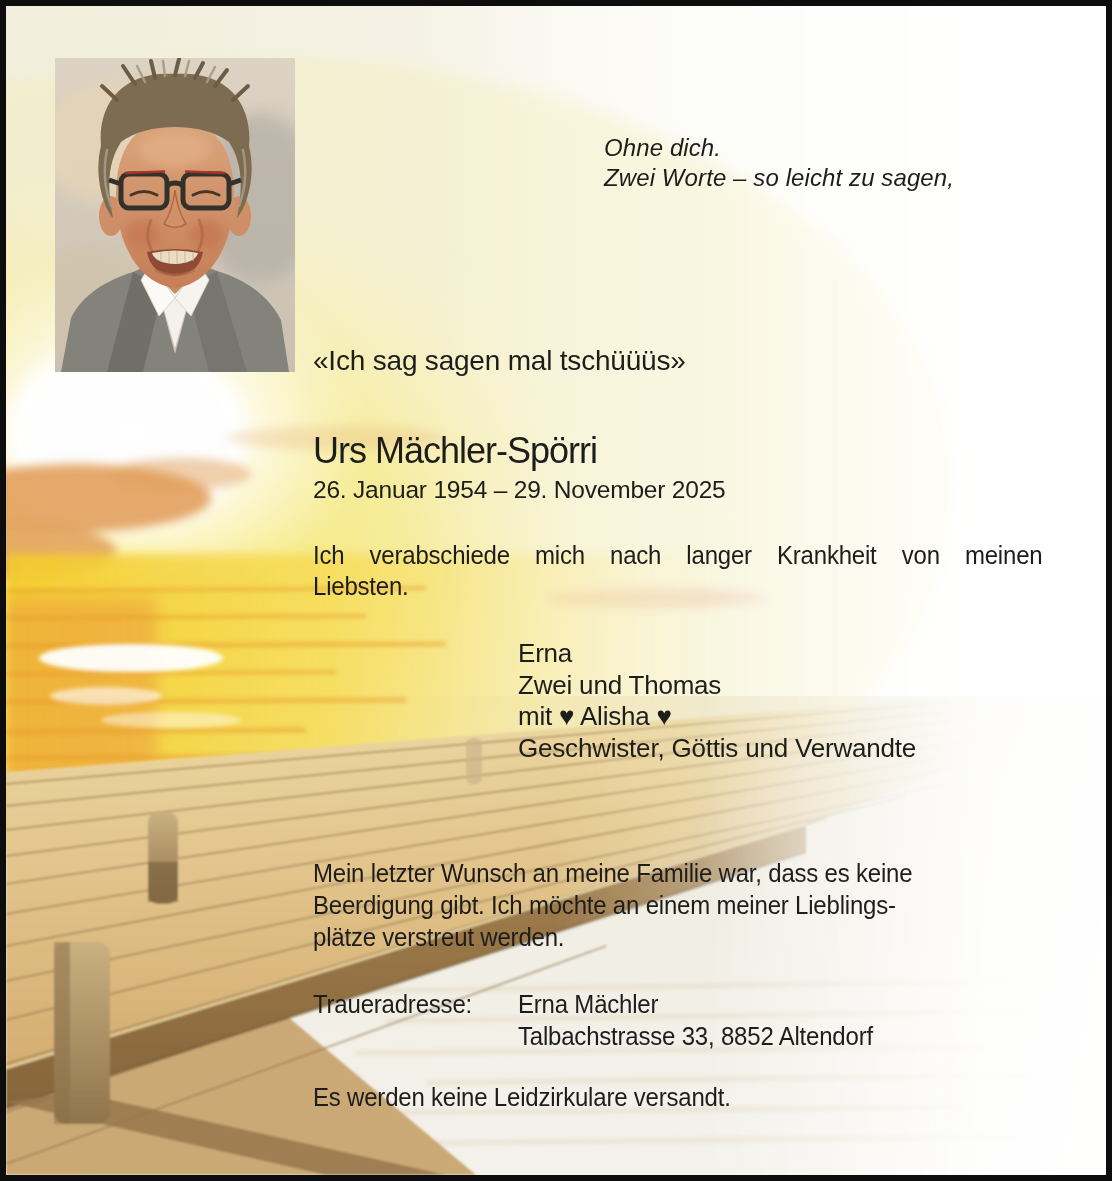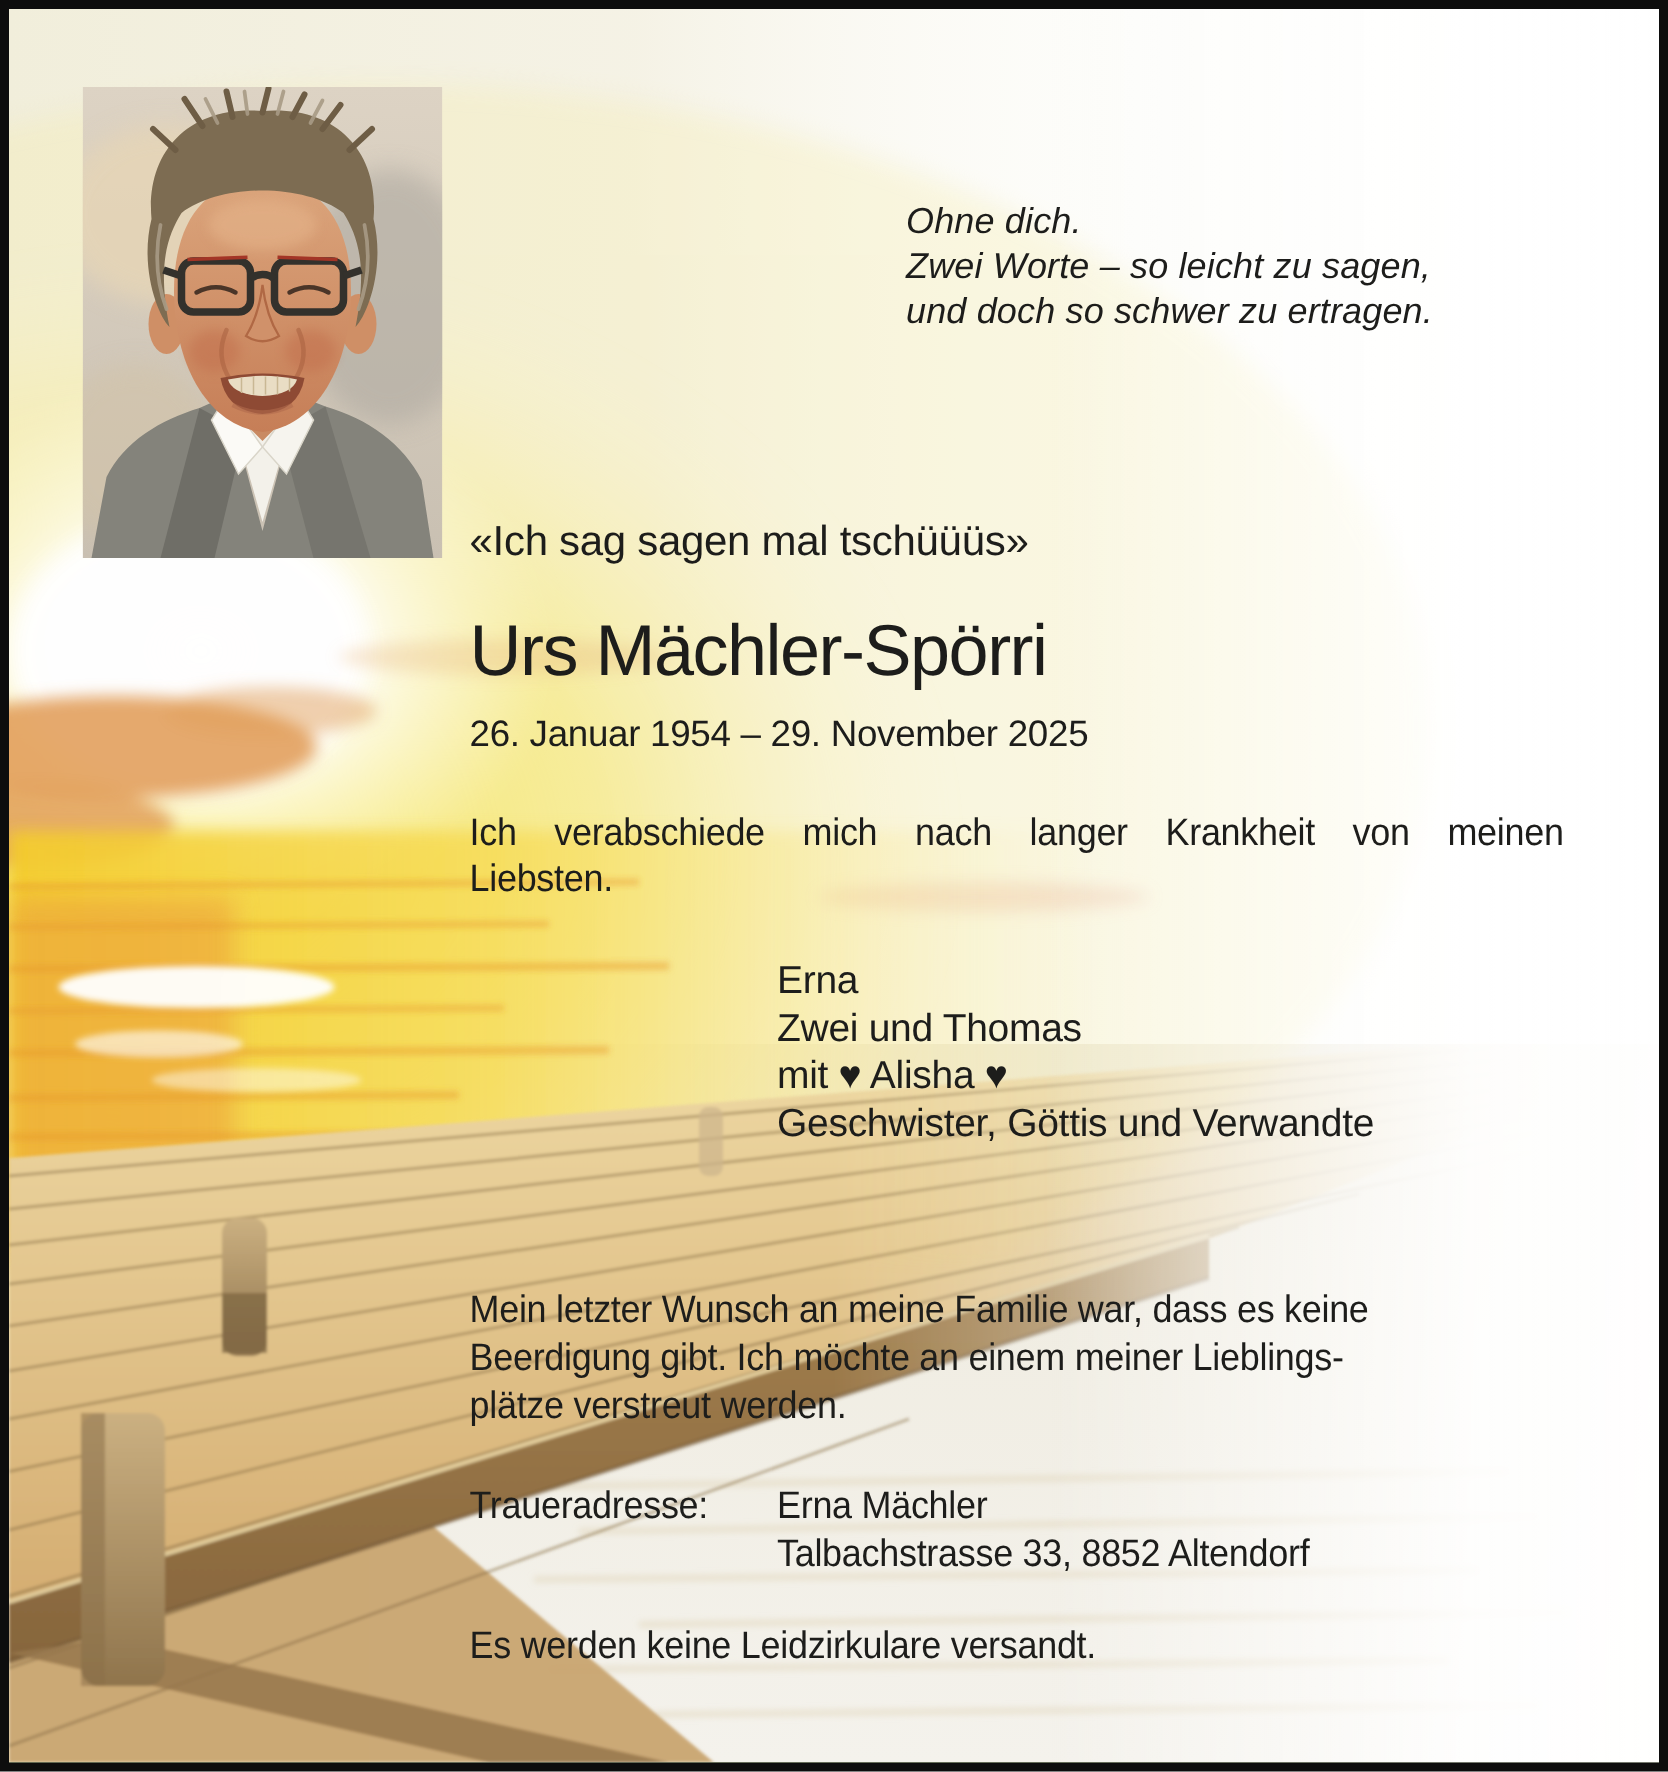--- a/index.html
+++ b/index.html
@@ -2,28 +2,28 @@
 <html><head>
 <meta charset="utf-8">
 <style>
   html,body{margin:0;padding:0;background:#ffffff;}
   #stage{
     position:relative;width:1112px;height:1181px;overflow:hidden;
     font-family:"Liberation Sans","DejaVu Sans",sans-serif;
     color:#1d1d1b;
   }
   .frame{position:absolute;inset:0;border:6px solid #0d0d0d;pointer-events:none;z-index:50;}
-  .page{position:absolute;left:6px;top:6px;width:1100px;height:1169px;overflow:hidden;background:#4d7c0f;}
+  .page{position:absolute;left:6px;top:6px;width:1100px;height:1169px;overflow:hidden;background:#c2410c;}
   #bg{position:absolute;left:0;top:0;width:1100px;height:1169px;display:block;}
   .txt{position:absolute;white-space:nowrap;}
   .photo{position:absolute;left:49px;top:52px;width:240px;height:314px;overflow:hidden;}
   .photo svg{display:block;width:100%;height:100%;}
   .epigraph{left:598px;top:127px;font-size:24px;line-height:30px;font-style:italic;letter-spacing:.1px;}
   .quote{left:307px;top:339px;font-size:28px;letter-spacing:-.2px;}
-  .name{left:307px;top:401px;font-size:48px;letter-spacing:-1px;line-height:56px;}
+  .name{left:307px;top:417px;font-size:36px;letter-spacing:-1px;line-height:56px;}
   .dates{left:307px;top:470px;font-size:24.5px;letter-spacing:-.2px;}
   .cond{transform:scaleX(.94);transform-origin:0 0;letter-spacing:-.2px;}
   .para1{left:307px;top:534px;width:776px;font-size:25.5px;line-height:31px;white-space:normal;}
   .jline{text-align:justify;text-align-last:justify;}
   .mourners{left:512px;top:632px;font-size:26px;line-height:31.6px;letter-spacing:-.2px;}
   .para2{left:307px;top:851px;font-size:25.5px;line-height:32px;}
   .addr-label{left:307px;top:984px;font-size:25.5px;}
   .addr-name{left:512px;top:984px;font-size:25.5px;}
   .addr-street{left:512px;top:1016px;font-size:25.5px;}
   .closing{left:307px;top:1077px;font-size:25.5px;}
@@ -281,21 +281,20 @@
             </g>
             <path d="M100,212 Q120,222 140,212" stroke="#b06a4c" stroke-width="3" fill="none" opacity="0.6"></path>
           </g>
         </g>
       </svg>
     </div>
 
     <div class="txt epigraph">
       <div>Ohne dich.</div>
       <div>Zwei Worte – so leicht zu sagen,</div>
-      <div>und doch so schwer zu ertragen.</div>
     </div>
 
     <div class="txt quote">«Ich sag sagen mal tschüüüs»</div>
 
     <div class="txt name">Urs Mächler-Spörri</div>
 
     <div class="txt dates">26. Januar 1954 – 29. November 2025</div>
 
     <div class="txt para1 cond">
       <div class="jline">Ich verabschiede mich nach langer Krankheit von meinen</div>

